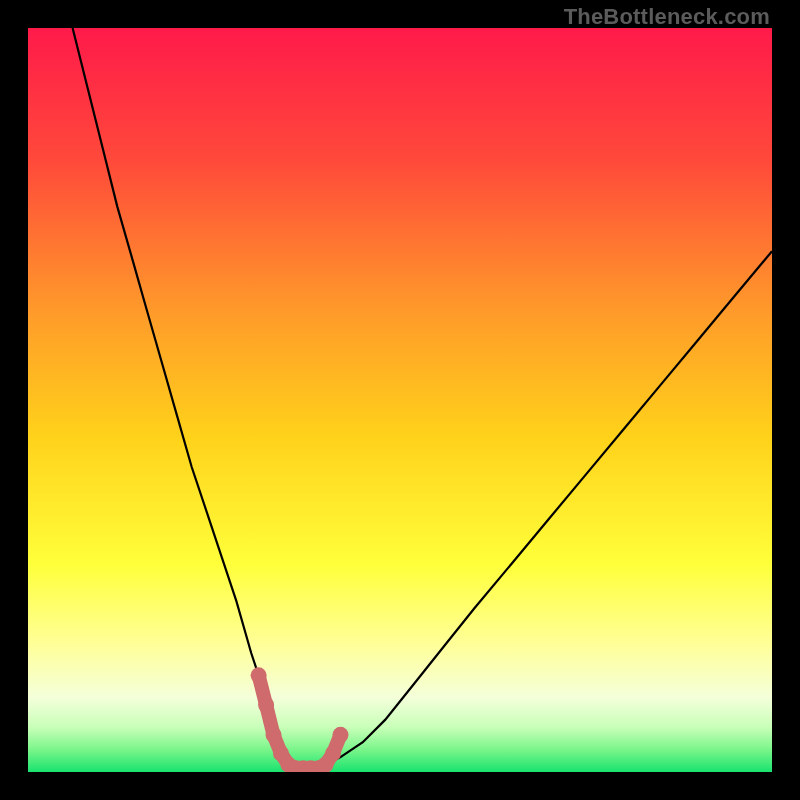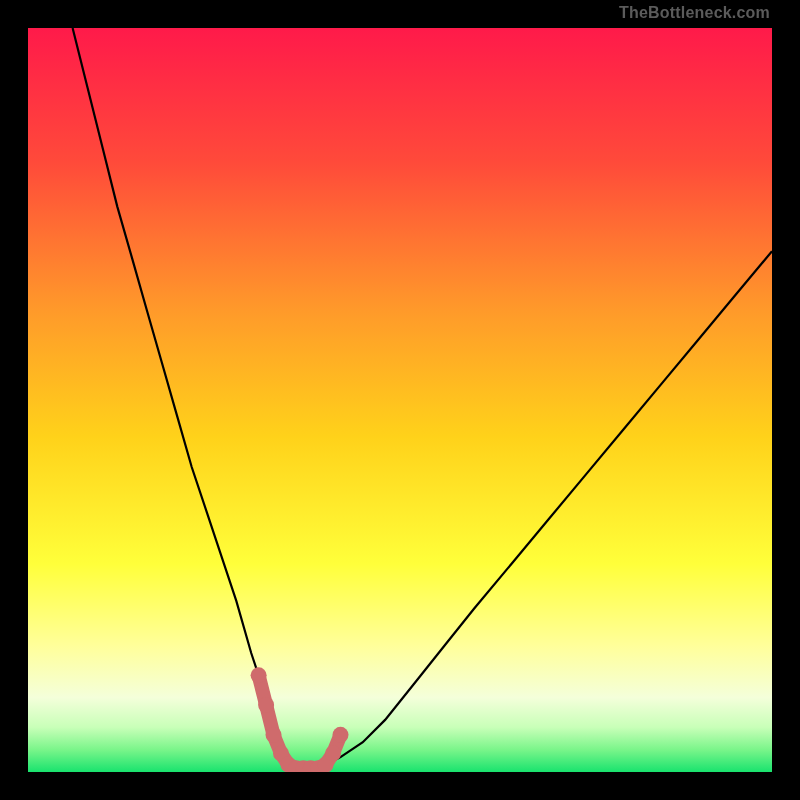--- a/index.html
+++ b/index.html
@@ -24,21 +24,21 @@
     left: 0;
     top: 0;
     width: 744px;
     height: 744px;
   }
   .watermark {
     position: absolute;
     top: 4px;
     right: 30px;
     color: #5b5b5b;
-    font-size: 16px;
+    font-size: 22px;
     font-weight: 600;
     letter-spacing: 0.2px;
     text-align: right;
     pointer-events: none;
   }
 </style>
 </head>
 <body>
 
 <div class="frame">

